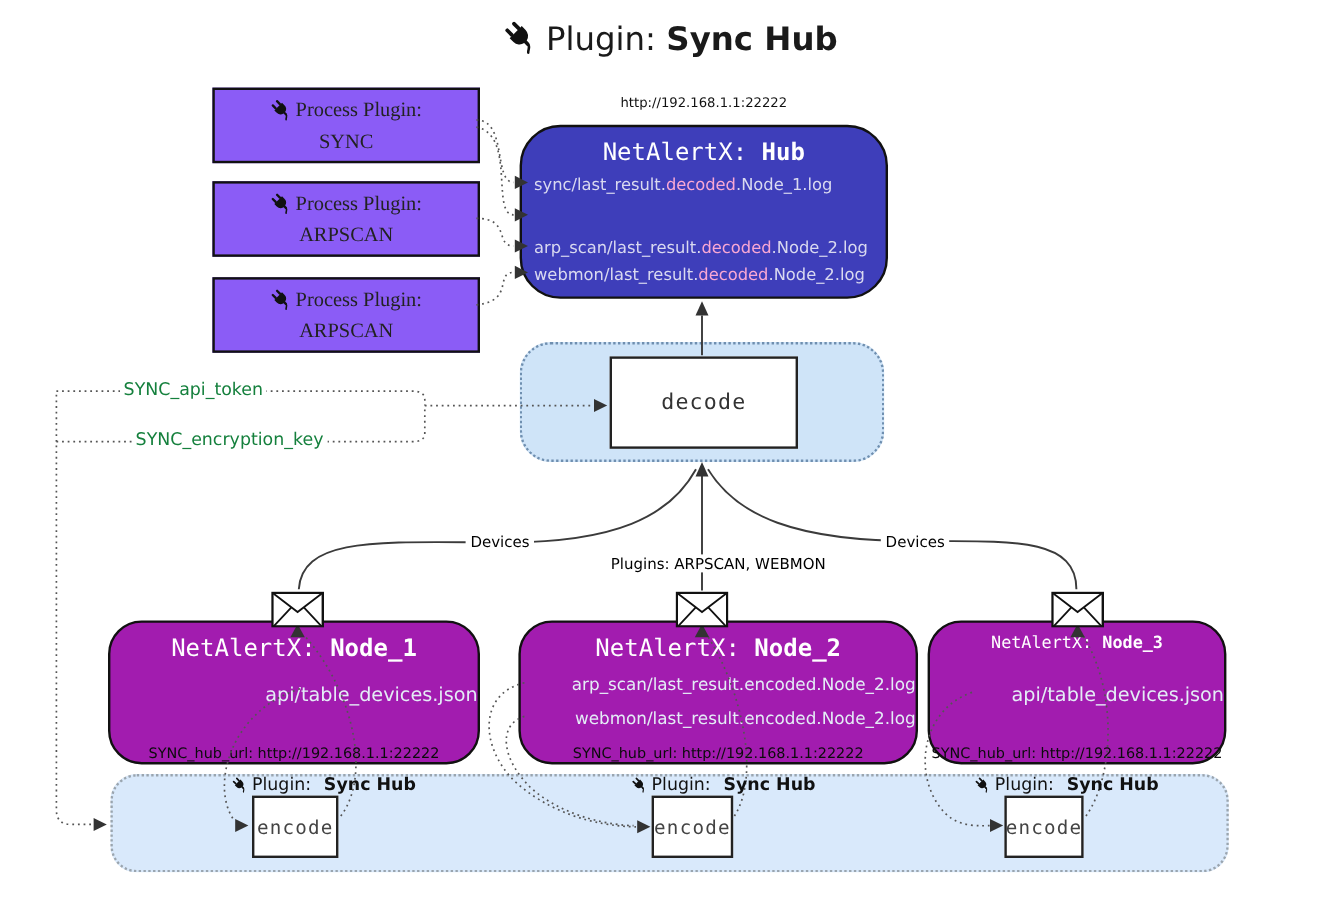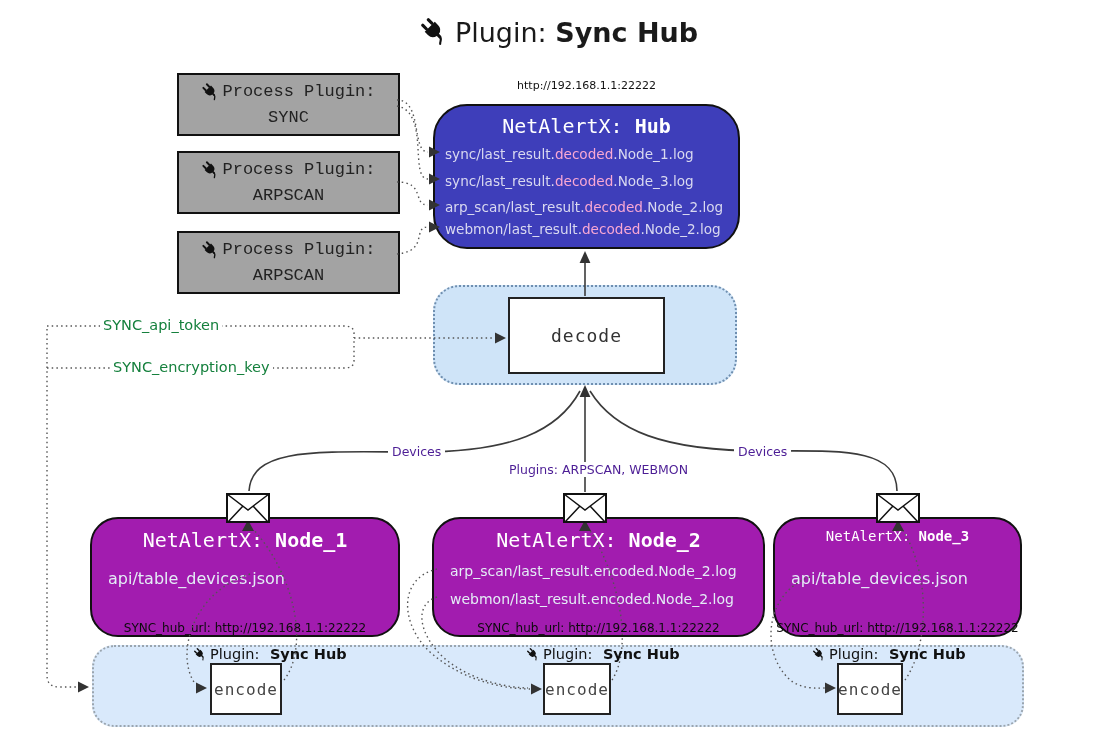--- a/index.html
+++ b/index.html
@@ -9,23 +9,23 @@
   }
   .abs{position:absolute;}
 
   
   .page-title{left:0;top:16px;width:1117px;text-align:center;font-size:27px;color:#1a1a1a;}
   .page-title .t-icon{display:inline-block;width:30px;height:30px;vertical-align:-4px;margin-right:6px;}
   .page-title b{font-weight:bold;}
 
   
   .proc-box{
-    width:219px;height:59px;background:#a3a3a3;border:2px solid #111;
+    width:219px;height:59px;background:#8b5cf6;border:2px solid #111;
     display:flex;flex-direction:column;justify-content:center;align-items:center;
-    font-family:Liberation Mono, monospace;font-size:17px;color:#222;line-height:1.5;
+    font-family:Liberation Serif, serif;font-size:17px;color:#222;line-height:1.5;
   }
   .proc-box .row1{display:flex;align-items:center;gap:2px;}
   .proc-box .p-icon{width:19px;height:19px;display:inline-block;}
 
   
   .hub-url{left:433px;top:79px;width:307px;text-align:center;font-size:11px;color:#111;}
   .hub{
     left:433px;top:104px;width:307px;height:145px;background:#3e3eba;
     border:2px solid #111;border-radius:34px;box-sizing:border-box;z-index:2;
   }
@@ -43,30 +43,30 @@
   .decode-box{
     left:508px;top:297px;width:157px;height:77px;background:#fff;border:2px solid #222;
     box-sizing:border-box;display:flex;align-items:center;justify-content:center;
     font-family:"DejaVu Sans Mono",monospace;font-size:18px;letter-spacing:1px;color:#333;z-index:2;
   }
 
   
   .setting-label{font-size:14.5px;color:#15803d;background:#fff;padding:0 3px;z-index:4;white-space:nowrap;}
 
   
-  .edge-label{font-size:12.5px;color:#4c1d95;background:#fff;padding:0 4px;z-index:4;white-space:nowrap;}
+  .edge-label{font-size:12.5px;color:#000000;background:#fff;padding:0 4px;z-index:4;white-space:nowrap;}
 
   
   .node{
     background:#a21caf;border:2px solid #111;border-radius:28px;box-sizing:border-box;z-index:2;
   }
   .node-title{position:absolute;left:0;top:9px;width:100%;text-align:center;
     font-family:"DejaVu Sans Mono",monospace;font-size:20px;color:#fff;white-space:nowrap;}
   .node-title b{font-weight:bold;}
-  .node-line{position:absolute;left:16px;width:100%;text-align:left;font-size:14px;color:#e4edf6;white-space:nowrap;}
+  .node-line{position:absolute;left:0;width:100%;text-align:right;font-size:14px;color:#e4edf6;white-space:nowrap;}
   .node-url{position:absolute;left:0;width:100%;text-align:center;font-size:12px;color:#0b0b0b;white-space:nowrap;}
 
   
   .bottom-bar{
     left:92px;top:645px;width:932px;height:82px;background:#d9e9fb;
     border:2px dotted #9aa5af;border-radius:22px;box-sizing:border-box;z-index:1;
   }
   .enc-label{z-index:4;font-size:14.5px;color:#111;white-space:nowrap;display:flex;align-items:center;gap:3px;}
   .enc-label .p-icon{width:14px;height:14px;display:inline-block;}
   .enc-label b{font-weight:bold;}
@@ -140,21 +140,20 @@
       </span>
       <span>Process Plugin:</span>
     </div>
   <div>ARPSCAN</div>
 </div>
 
 <div class="abs hub-url">http://192.168.1.1:22222</div>
 <div class="abs hub">
   <div class="hub-title"><span>NetAlertX:</span> <b>Hub</b></div>
   <div class="hub-log" style="top:40px;"><span>sync/last_result.</span><b>decoded</b><span>.Node_1.log</span></div>
-  <div class="hub-log" style="top:67px;"><span>sync/last_result.</span><b>decoded</b><span>.Node_3.log</span></div>
   <div class="hub-log" style="top:93px;"><span>arp_scan/last_result.</span><b>decoded</b><span>.Node_2.log</span></div>
   <div class="hub-log" style="top:115px;"><span>webmon/last_result.</span><b>decoded</b><span>.Node_2.log</span></div>
 </div>
 
 <div class="abs decode-wrap"></div>
 <div class="abs decode-box">decode</div>
 
 <div class="abs setting-label" style="left:100px;top:317px;">SYNC_api_token</div>
 <div class="abs setting-label" style="left:68px;top:359px;margin-left:42px;">SYNC_encryption_key</div>
 

